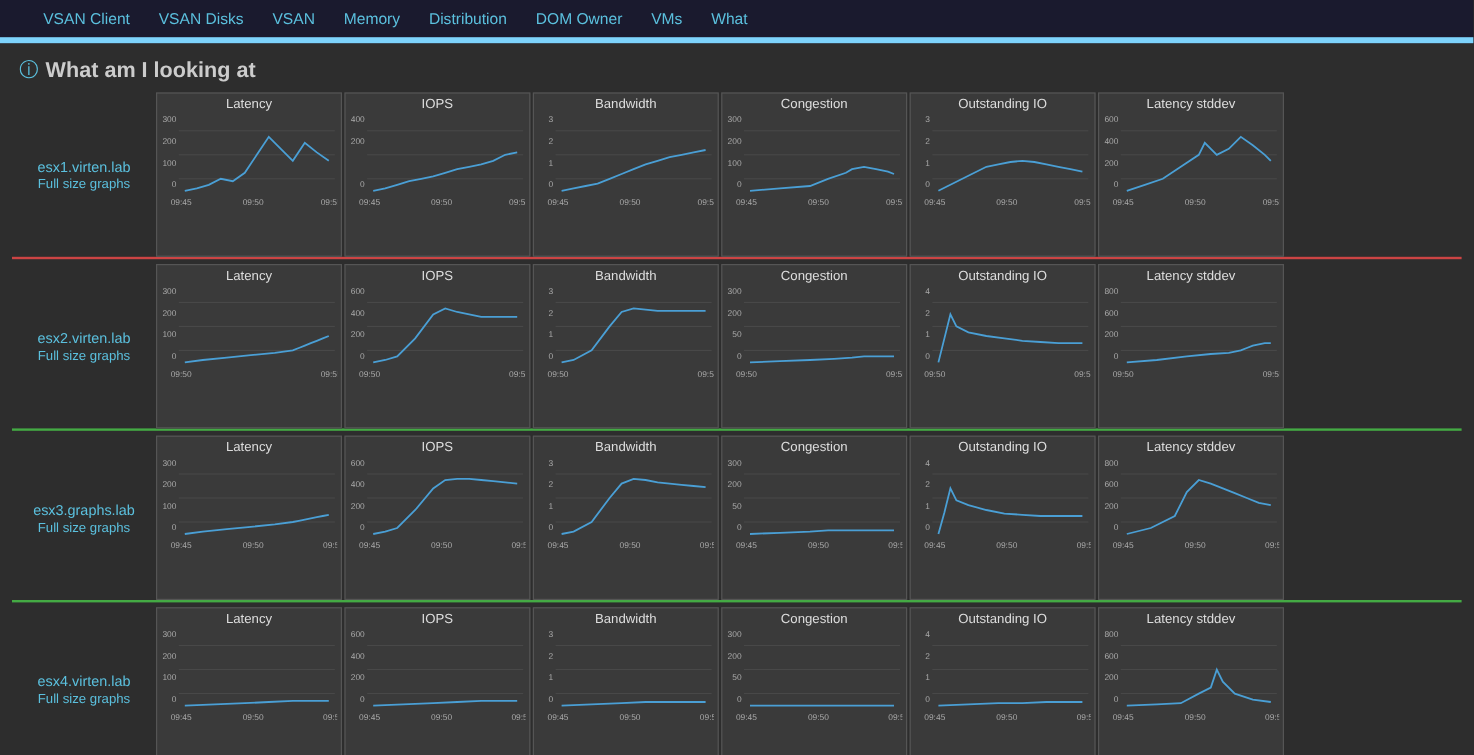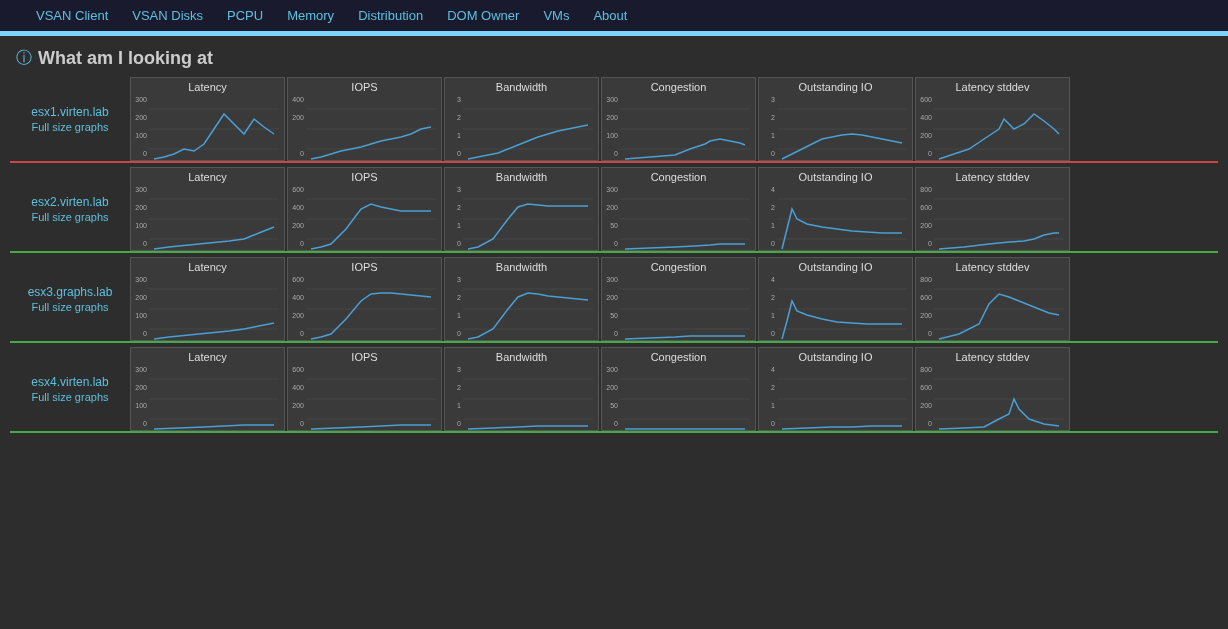--- a/index.html
+++ b/index.html
@@ -85,46 +85,46 @@
       flex: 1;
       gap: 2px;
     }
 
     
     .chart-box {
       background: #3a3a3a;
       border: 1px solid #555;
       width: 155px;
       min-width: 130px;
-      height: 84px;
+      height: 137px;
       position: relative;
       overflow: hidden;
     }
     .chart-title {
       color: #ddd;
       font-size: 11px;
       text-align: center;
       padding: 3px 0 1px 0;
     }
     .chart-svg {
       display: block;
     }
   </style>
 </head>
 <body>
 
 <nav id="nav">
 <div class="nav-item active">VSAN Client</div>
     <div class="nav-item">VSAN Disks</div>
-    <div class="nav-item">PCPU</div>
+    <div class="nav-item">VSAN</div>
     <div class="nav-item">Memory</div>
     <div class="nav-item">Distribution</div>
     <div class="nav-item">DOM Owner</div>
     <div class="nav-item">VMs</div>
-    <div class="nav-item">About</div>
+    <div class="nav-item">What</div>
   </nav>
 
 <div id="page-header">
   <span class="question-icon">ⓘ</span>
   <h2 id="page-title">What am I looking at</h2>
 </div>
 
 <div id="main">
   <div id="server-rows">
       <div class="server-row red-border">

